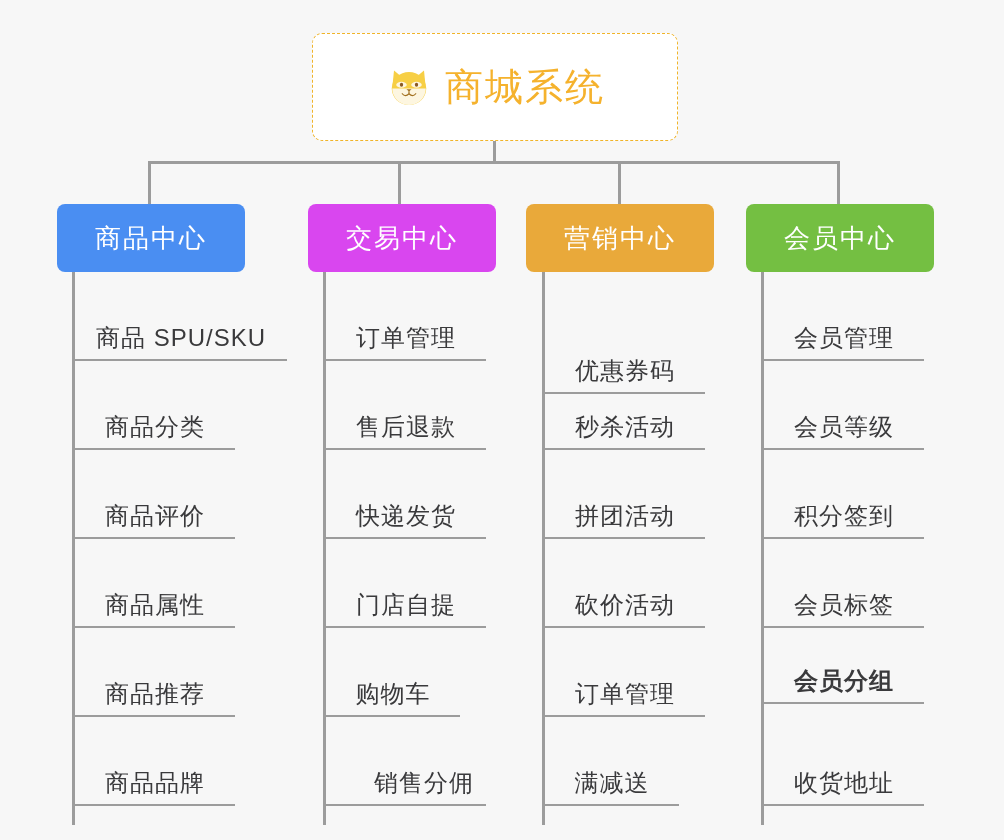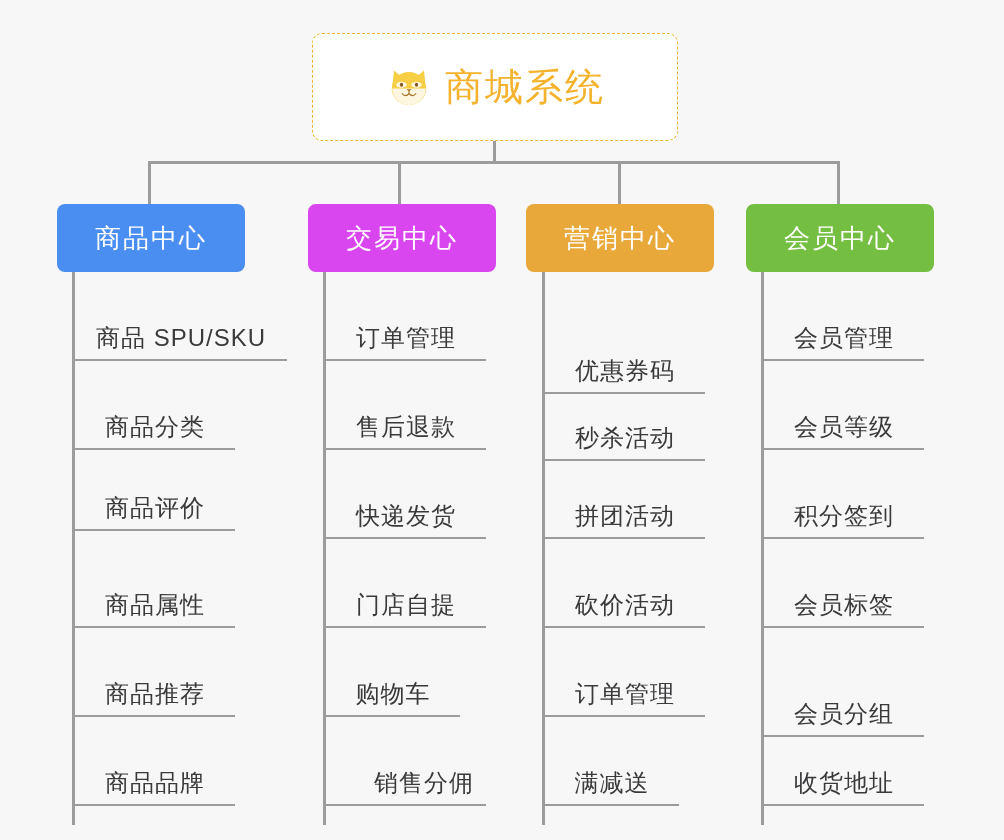--- a/index.html
+++ b/index.html
@@ -163,21 +163,21 @@
   </div>
 
   <div class="leaf-col" style="left:72px;">
     <div class="leaf-spine" style="background: rgb(156, 156, 156);"></div>
     <div class="leaf-item wide" style="top:0px;">
       <span class="leaf-label">商品 SPU/SKU</span>
     </div>
     <div class="leaf-item" style="top:89px;">
       <span class="leaf-label">商品分类</span>
     </div>
-    <div class="leaf-item" style="top:170px;justify-content:center;">
+    <div class="leaf-item" style="top:178px;justify-content:center;">
       <span class="leaf-label">商品评价</span>
     </div>
     <div class="leaf-item" style="top:267px;">
       <span class="leaf-label">商品属性</span>
     </div>
     <div class="leaf-item" style="top:356px;">
       <span class="leaf-label">商品推荐</span>
     </div>
     <div class="leaf-item" style="top:445px;">
       <span class="leaf-label">商品品牌</span>
@@ -204,21 +204,21 @@
     <div class="leaf-item" style="top:445px;padding-left:36px;">
       <span class="leaf-label">销售分佣</span>
     </div>
   </div>
 
   <div class="leaf-col" style="left:542px;">
     <div class="leaf-spine" style="background: rgb(156, 156, 156);"></div>
     <div class="leaf-item" style="top:4px;margin-top:29px;">
       <span class="leaf-label">优惠券码</span>
     </div>
-    <div class="leaf-item" style="top:100px;">
+    <div class="leaf-item" style="top:89px;">
       <span class="leaf-label">秒杀活动</span>
     </div>
     <div class="leaf-item" style="top:178px;">
       <span class="leaf-label">拼团活动</span>
     </div>
     <div class="leaf-item" style="top:267px;">
       <span class="leaf-label">砍价活动</span>
     </div>
     <div class="leaf-item" style="top:356px;">
       <span class="leaf-label">订单管理</span>
@@ -235,21 +235,21 @@
     </div>
     <div class="leaf-item" style="top:89px;">
       <span class="leaf-label">会员等级</span>
     </div>
     <div class="leaf-item" style="top:178px;">
       <span class="leaf-label">积分签到</span>
     </div>
     <div class="leaf-item" style="top:267px;">
       <span class="leaf-label">会员标签</span>
     </div>
-    <div class="leaf-item" style="top:376px;">
+    <div class="leaf-item" style="top:343px;font-weight:bold;">
       <span class="leaf-label">会员分组</span>
     </div>
     <div class="leaf-item" style="top:445px;">
       <span class="leaf-label">收货地址</span>
     </div>
   </div>
 
 </div>
 
 </body></html>

